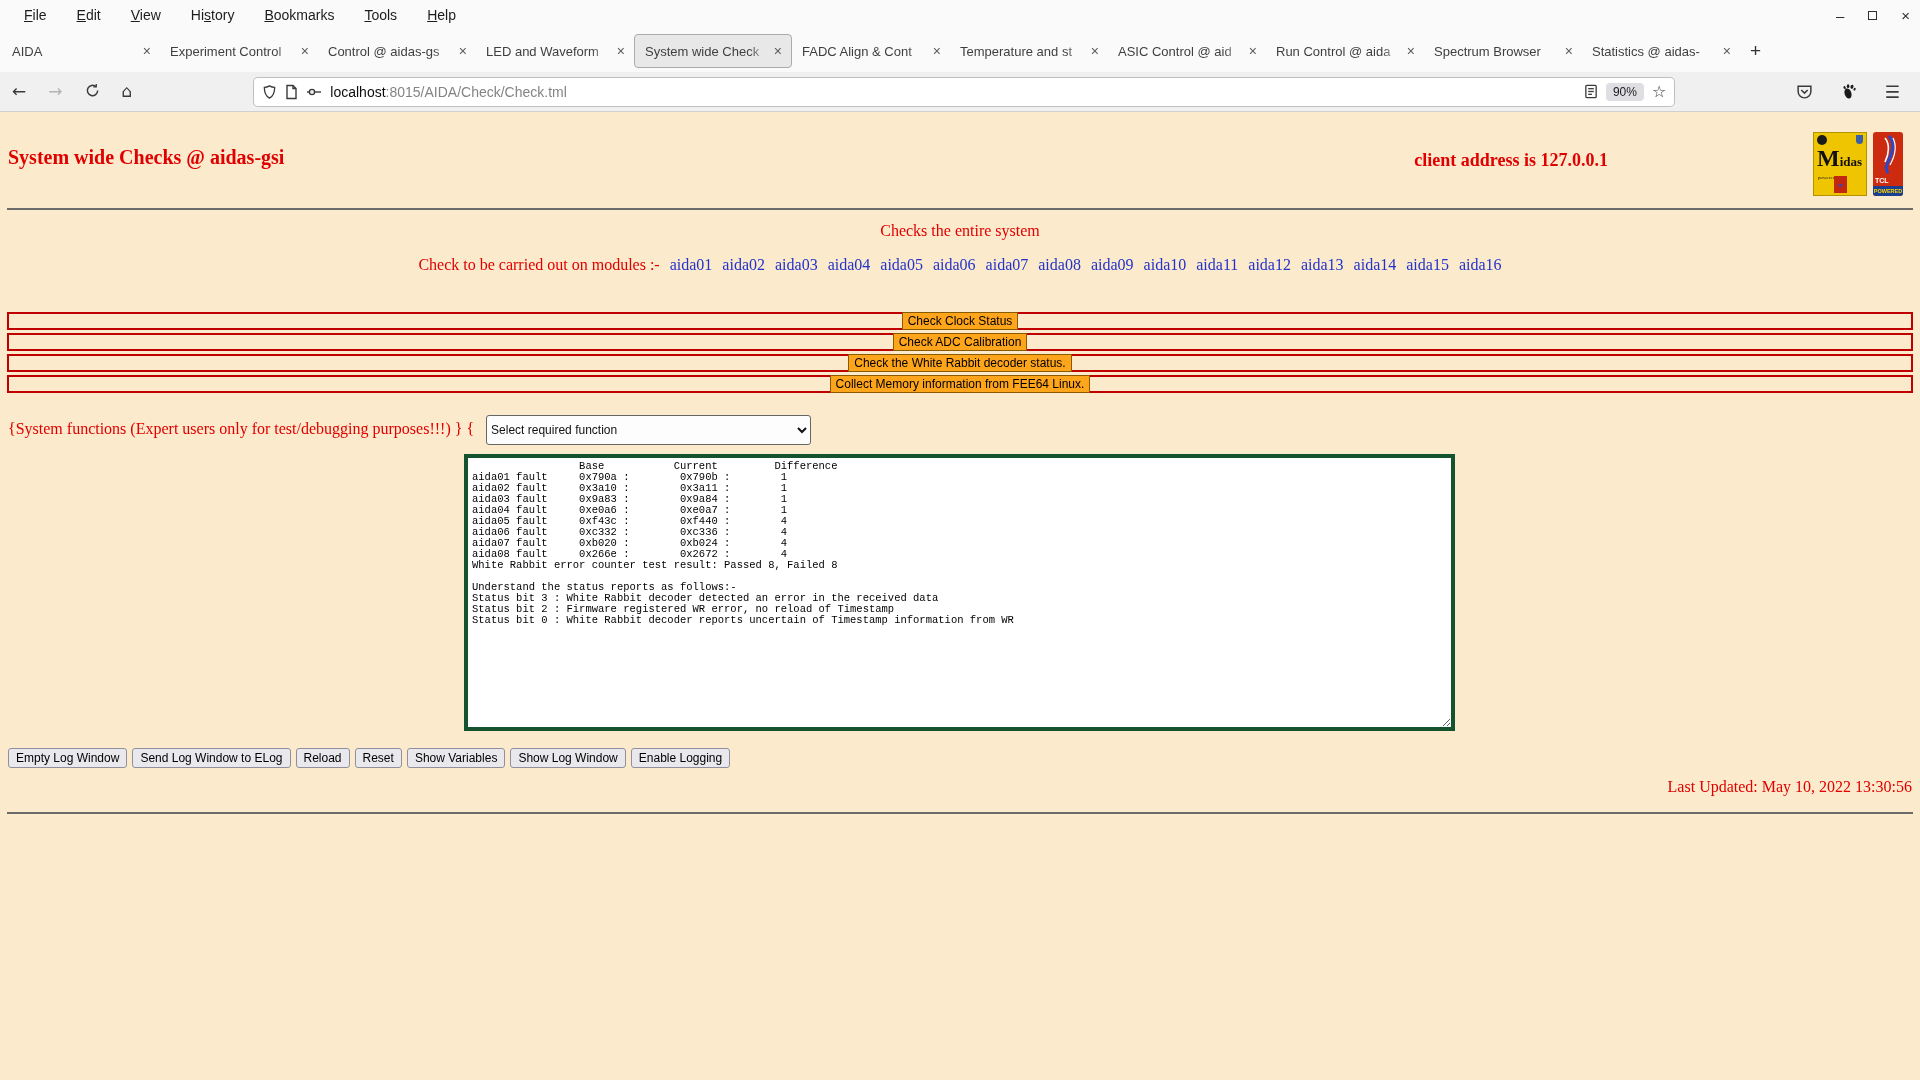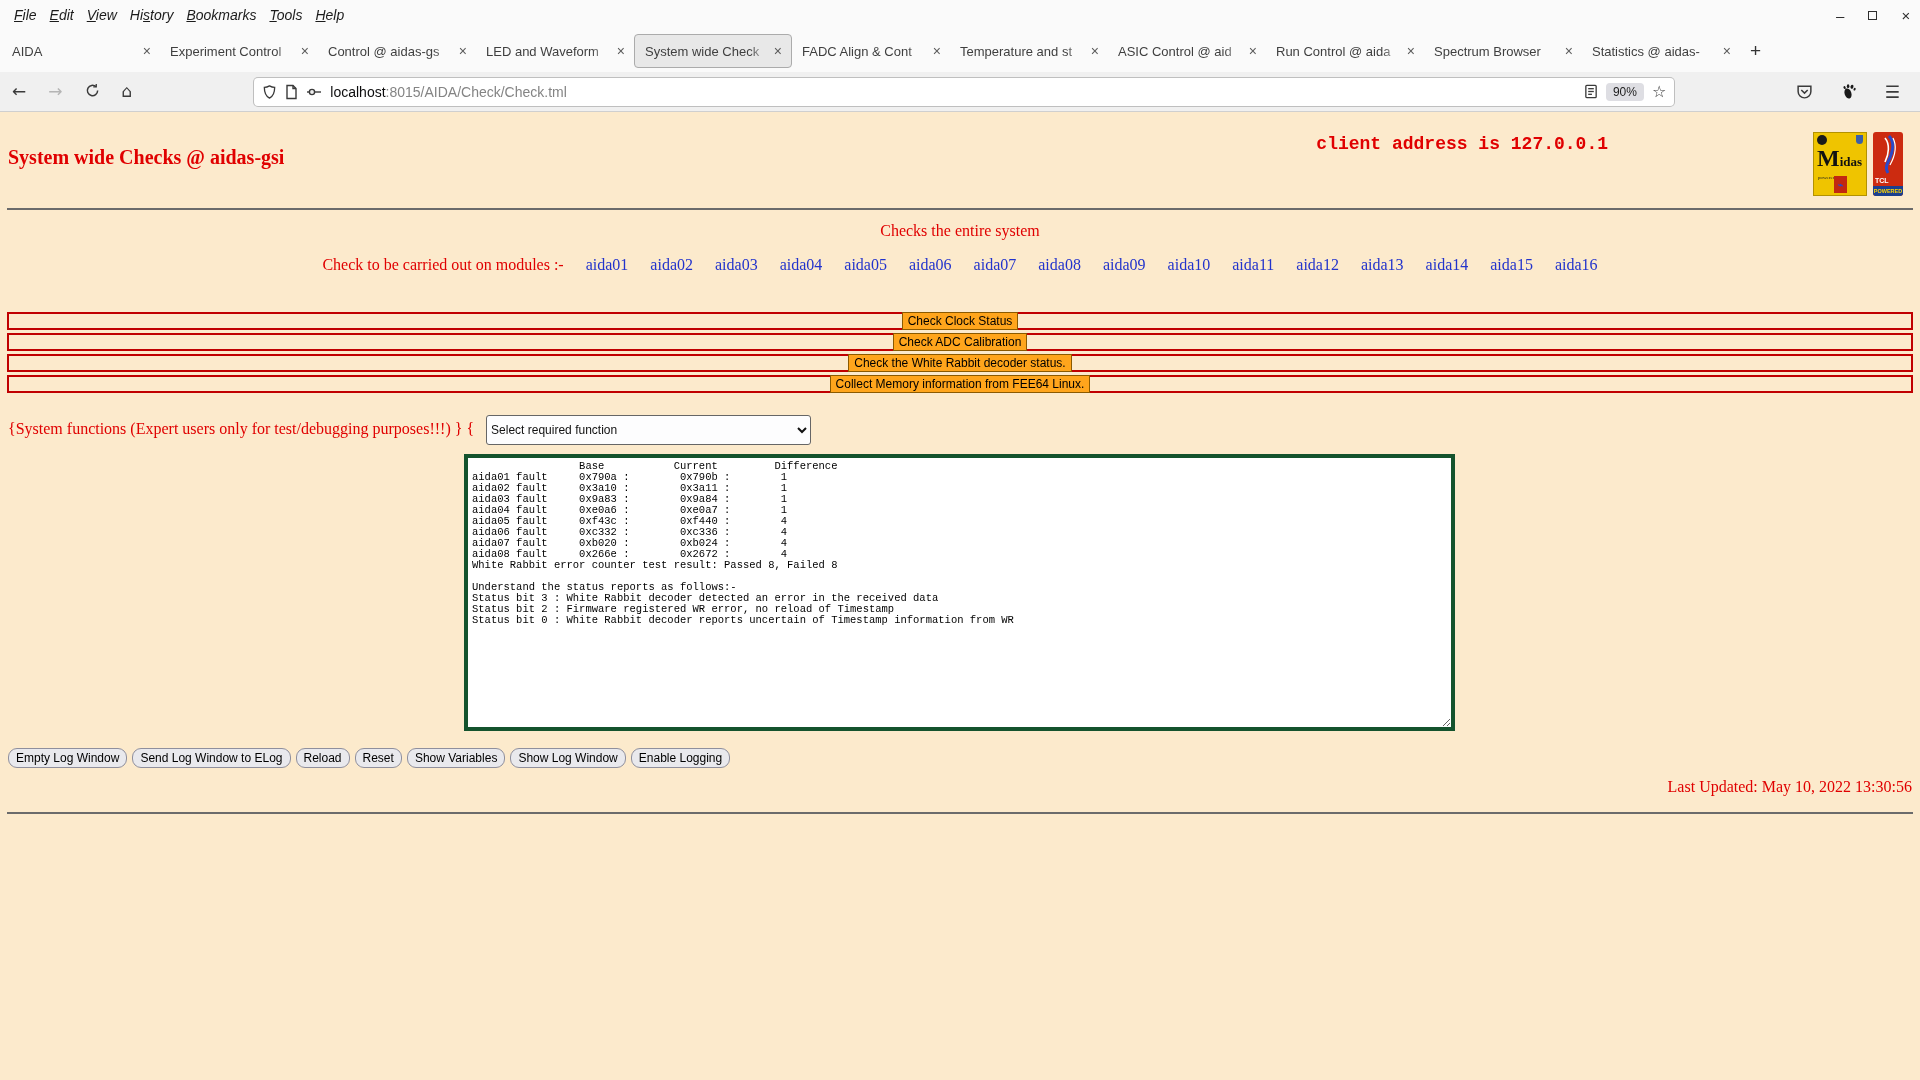--- a/index.html
+++ b/index.html
@@ -1,21 +1,21 @@
 <!DOCTYPE html>
 <html style="--pageBg: #FCEACC; --accentRed: #E00000; --linkBlue: #2233CC; --btnOrange: #FFA51C; --rowBorder: #C00000;"><head>
 <meta charset="utf-8">
 <style>
   * { box-sizing: border-box; }
   html,body { margin:0; padding:0; width:1920px; height:1080px; overflow:hidden;
               font-family:"Liberation Sans", sans-serif; }
 
   
   .menubar { position:relative; height:30px; background:#fafafa; display:flex;
-             align-items:center; gap:13px; padding-left:14px; font-size:14px; color:#1c1c1c;font-style:italic; }
+             align-items:center; gap:30px; padding-left:24px; font-size:14px; color:#1c1c1c; }
   .menu-item { cursor:default; }
   .menu-item .accel { text-decoration:underline; }
   .win-controls { position:absolute; right:10px; top:0; height:30px; display:flex;
                   align-items:center; gap:24px; color:#2e2e2e; }
   .wc { font-size:15px; line-height:1; }
   .wc-max { width:9px; height:9px; border:1.5px solid #2e2e2e; }
 
   .tabbar { height:42px; background:#fafafa; display:flex; align-items:center; padding:0 2px; }
   .tab { width:158px; height:34px; display:flex; align-items:center; padding:0 7px 0 10px;
          font-size:13px; color:#3f3f3f; border-radius:4px; position:relative; }
@@ -42,47 +42,47 @@
                color:#1c1c1c; margin:0 8px; }
   .star { font-family:"DejaVu Sans", sans-serif; font-size:16px; color:#3a3a3a; }
   .chrome-right { margin-left:auto; display:flex; align-items:center; gap:28px; padding-right:8px; }
   .hamburger { font-family:"DejaVu Sans", sans-serif; font-size:17px; color:#3a3a3a; }
 
   
   .page { position:relative; height:968px; background:var(--pageBg);
           font-family:"Liberation Serif", serif; }
   .page-title { position:absolute; left:8px; top:34px; margin:0; font-size:20px;
                 font-weight:bold; color:var(--accentRed); }
-  .client-address { position:absolute; right:312px; top:22px; font-size:18px;
-                    font-weight:bold; color:var(--accentRed);font-family:Liberation Mono, monospace; }
+  .client-address { position:absolute; right:312px; top:38px; font-size:18px;
+                    font-weight:bold; color:var(--accentRed); }
   .hr { position:absolute; left:7px; right:7px; height:2px; background:#6b6b6b; }
   .hr1 { top:96px; } .hr2 { top:700px; }
   .subtitle { position:absolute; top:110px; left:0; right:0; text-align:center;
               font-size:16px; color:var(--accentRed); }
   .modules-line { position:absolute; top:144px; left:0; right:0; text-align:center;
                   font-size:16px; color:var(--accentRed); }
-  .module-link { color:var(--linkBlue); text-decoration:none; margin-left:18px; }
+  .module-link { color:var(--linkBlue); text-decoration:none; margin-left:6px; }
   .check-rows { position:absolute; top:168px; left:7px; right:7px;margin-top:32px; }
   .check-row { height:18px; border:2px solid var(--rowBorder); margin-bottom:3px;
                display:flex; justify-content:center; align-items:center; }
   .check-btn { font-family:"Liberation Sans", sans-serif; font-size:12px; line-height:1.2;
                background:var(--btnOrange); border:1px solid #8b5a00; padding:1px 5px;
                color:#000; white-space:nowrap; }
   .sysfunc-line { position:absolute; top:303px; left:8px; font-size:16px;
                   color:var(--accentRed); }
   .func-select { font-family:"Liberation Sans", sans-serif; font-size:12px; width:325px;
                  height:30px; margin-left:8px; vertical-align:middle; background:#fdfdfe;
                  border:1px solid #666; border-radius:3px; color:#111; }
   .log-box { position:absolute; left:464px; top:342px; width:991px; height:277px;
              background:#ffffff; border:4px solid #14532d; font-family:"Liberation Mono", monospace;
              font-size:10.5px; line-height:11px; padding:3px 4px; white-space:pre;
              overflow:auto; resize:both; color:#000; }
   .log-buttons { position:absolute; top:636px; left:8px; display:flex; gap:5px; }
   .log-btn { font-family:"Liberation Sans", sans-serif; font-size:12px; padding:2px 7px;
-             background:#e9e9ed; border:1px solid #8f8f9d; border-radius:9px; color:#000; }
+             background:#e9e9ed; border:1px solid #8f8f9d; border-radius:3px; color:#000; }
   .last-updated { position:absolute; top:666px; right:8px; font-size:16px; color:var(--accentRed); }
 
   
   .midas-logo { position:absolute; top:20px; right:53px; width:54px; height:64px;
                 background:#efc400; border:1px solid #b39200; font-family:"Liberation Serif", serif; }
   .midas-circle { position:absolute; left:3px; top:2px; width:10px; height:10px;
                   border-radius:50%; background:#1a1a1a; }
   .midas-shield { position:absolute; right:3px; top:2px; width:7px; height:9px;
                   background:#3a5fa8; border-radius:0 0 4px 4px; }
   .midas-word { position:absolute; left:3px; top:12px; width:48px; color:#111;

